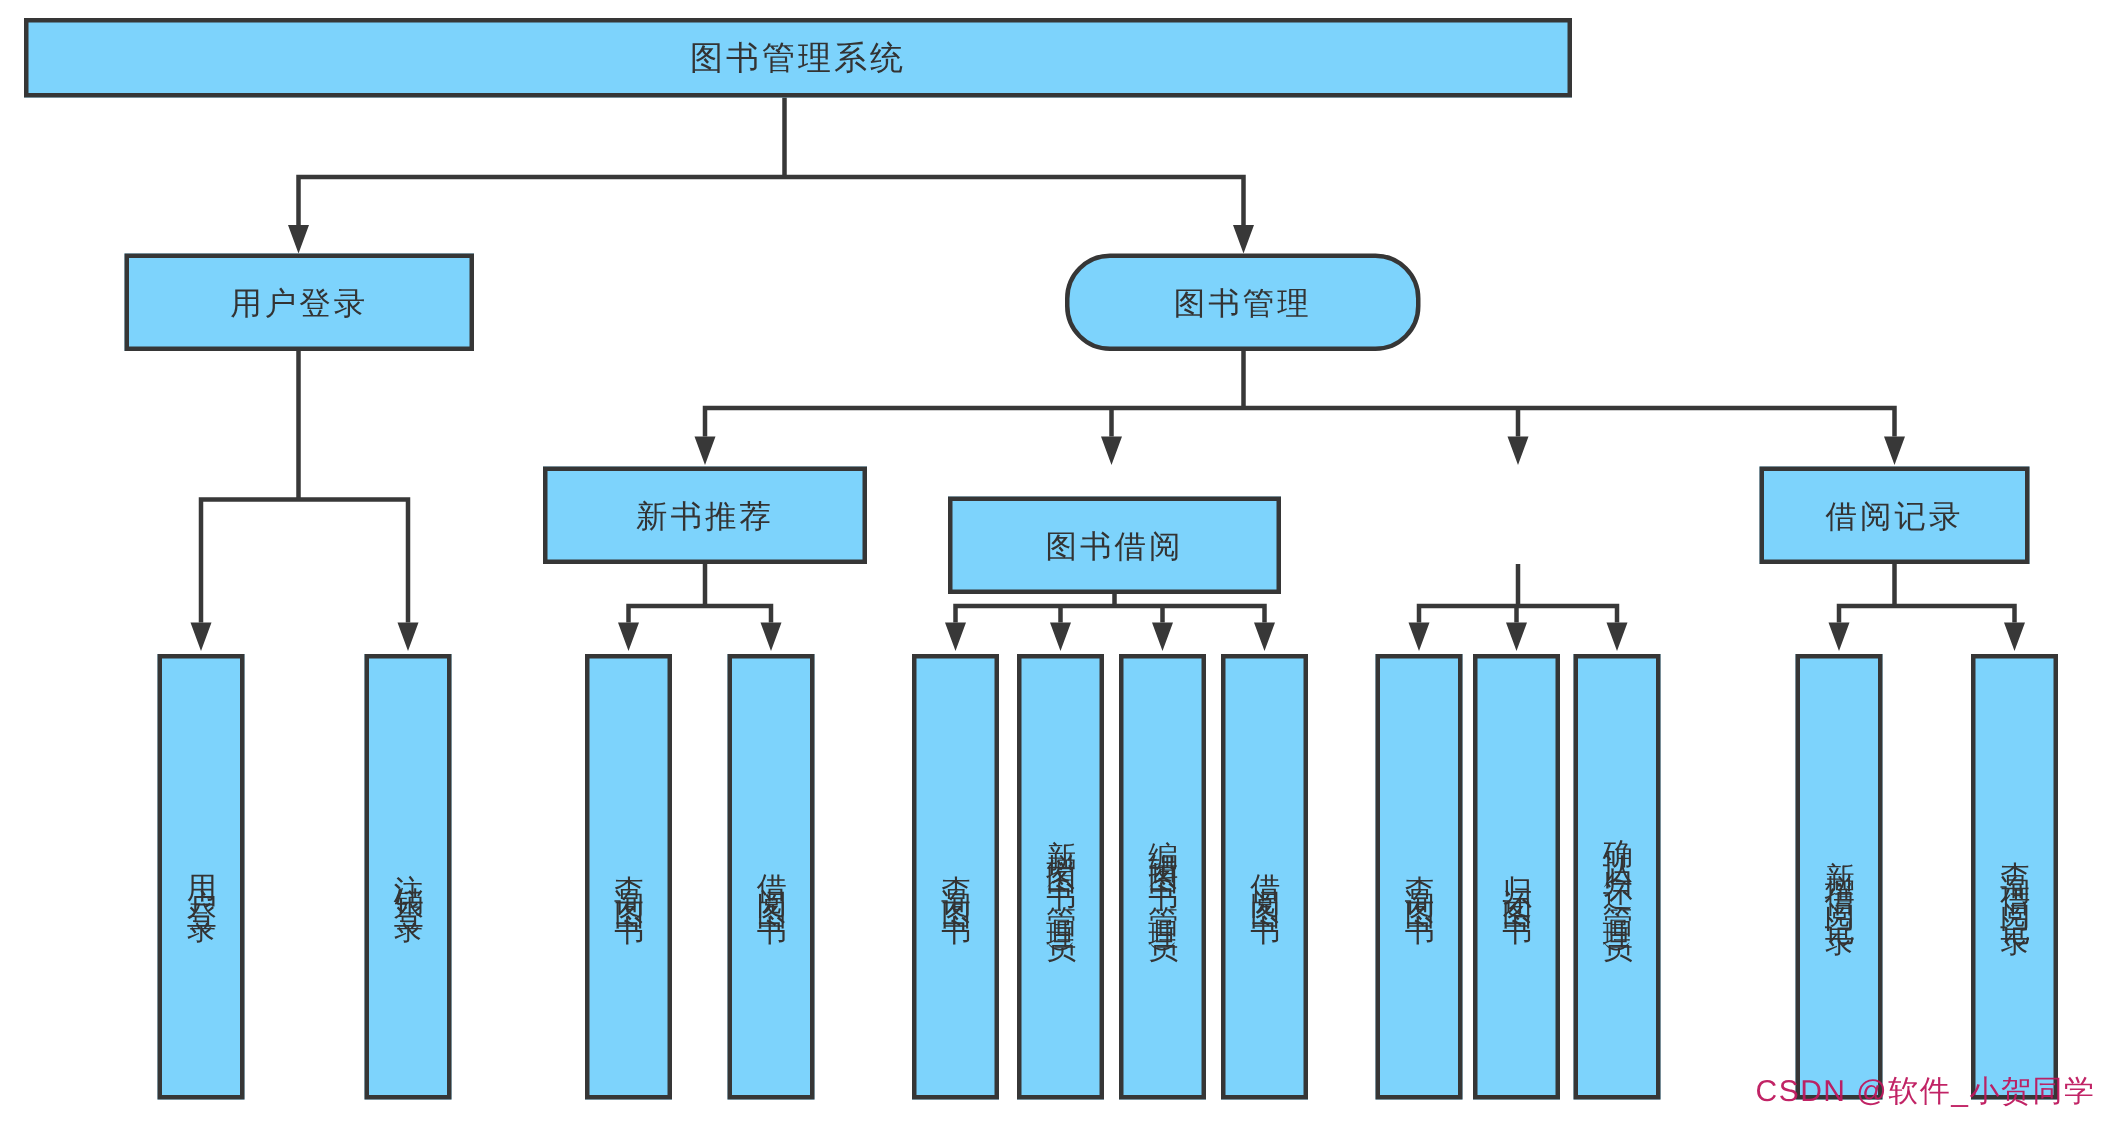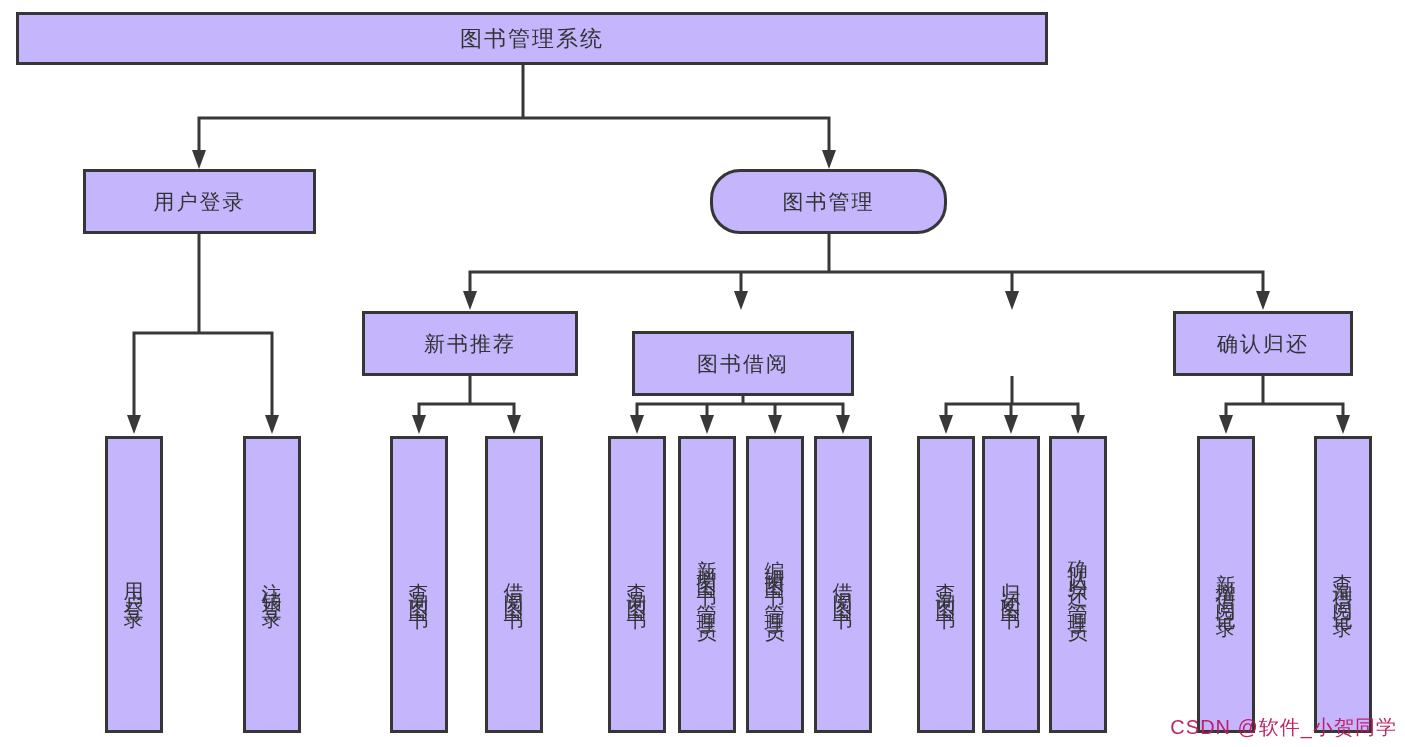--- a/index.html
+++ b/index.html
@@ -15,21 +15,21 @@
     position: absolute;
     left: 0; top: 0;
     width: 1405px; height: 747px;
     pointer-events: none;
   }
   .wire  { fill: none; stroke: #383838; stroke-width: 3; }
   .ahead { fill: #383838; stroke: none; }
   .node {
     position: absolute;
     box-sizing: border-box;
-    background: #c4b5fd;
+    background: #7dd3fc;
     border: 3px solid #363636;
     display: flex;
     align-items: center;
     justify-content: center;
     color: #333333;
   }
   .hnode { font-size: 21px; letter-spacing: 2px; white-space: nowrap; }
   .root-node { font-size: 22px; }
   .vnode span {
     writing-mode: vertical-rl;
@@ -99,21 +99,21 @@
     <span>图书管理</span>
   </div>
 
   <div class="node hnode lvl3" style="left:362px; width:216px;">
     <span>新书推荐</span>
   </div>
   <div class="node hnode lvl3" style="left:632px; width:222px;margin-top:20px;">
     <span>图书借阅</span>
   </div>
   <div class="node hnode lvl3" style="left:1173px; width:180px;">
-    <span>确认归还</span>
+    <span>借阅记录</span>
   </div>
 
   <div class="node vnode leaf" style="left:105px;">
     <span>用户登录</span>
   </div>
   <div class="node vnode leaf" style="left:243px;">
     <span>注销登录</span>
   </div>
   <div class="node vnode leaf" style="left:390px;">
     <span>查询图书</span>

